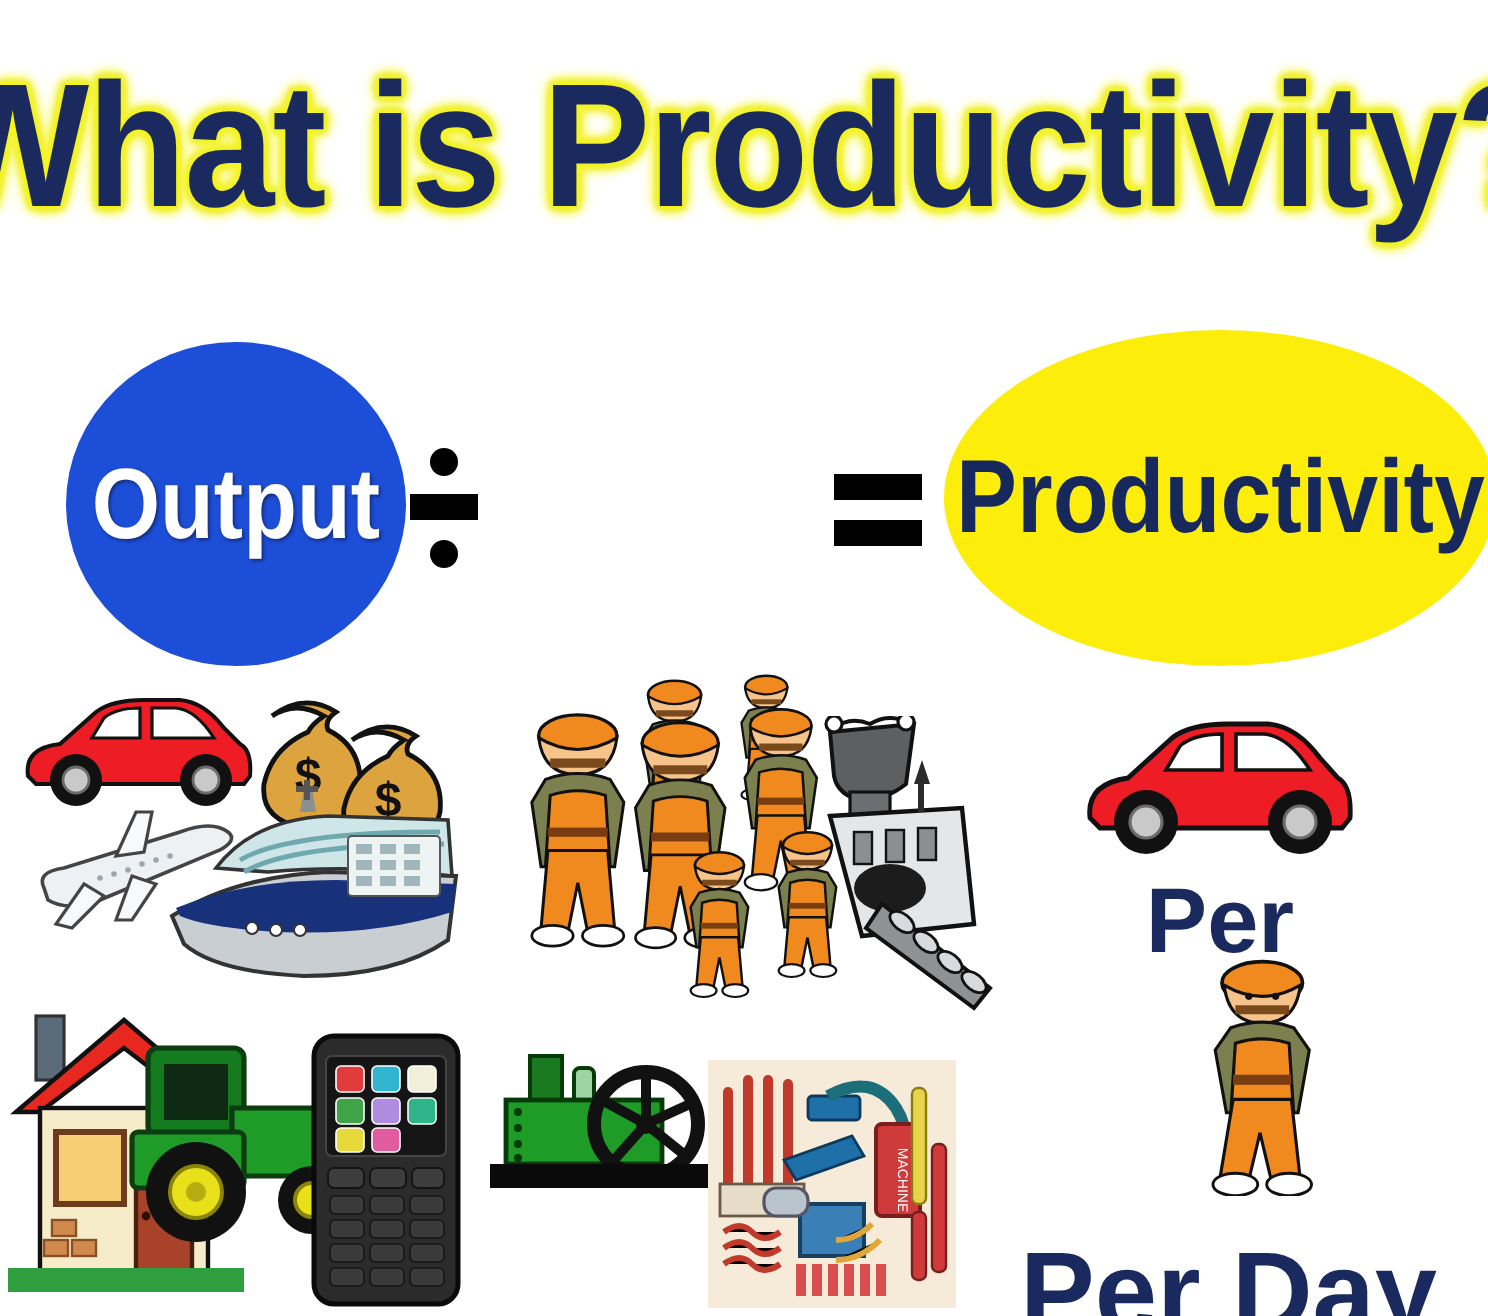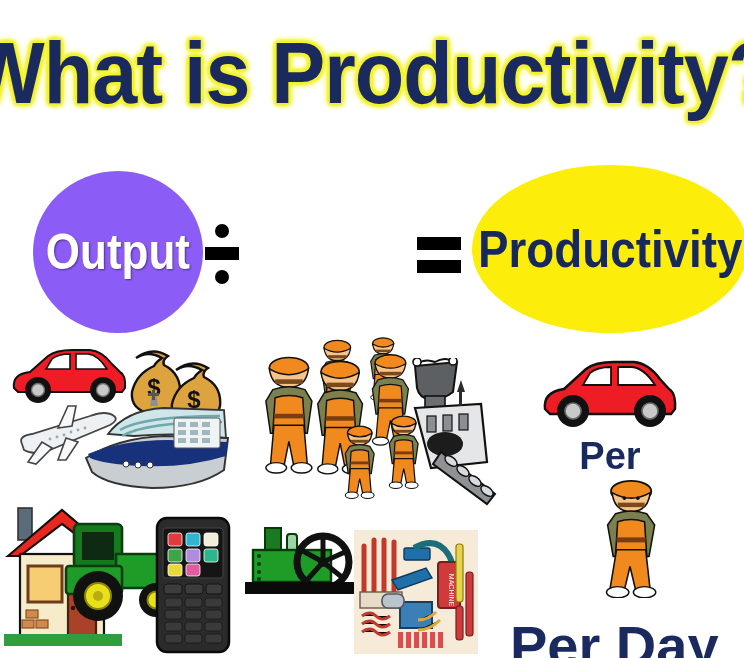--- a/index.html
+++ b/index.html
@@ -63,21 +63,21 @@
   }
   .bubble-label {
     font-family: "Liberation Sans Narrow", "Liberation Sans", sans-serif;
     font-weight: bold;
     line-height: 1;
     transform: scaleX(0.88);
     white-space: nowrap;
   }
   #bubble-output {
     left: 33px; top: 6px; width: 170px; height: 162px;
-    background: #8b5cf6;
+    background: #1d4ed8;
   }
   #bubble-output .bubble-label {
     color: #ffffff;
     font-size: 50px;
     text-shadow: 1px 1px 2px rgba(0,0,0,.45);
   }
   #bubble-input {
     left: 249px; top: 3px; width: 152px; height: 165px;
     background: #ed1c16;
   }
@@ -143,21 +143,21 @@
     position: absolute;
     font-family: "Liberation Sans", sans-serif;
     font-weight: bold;
     color: #1b2a5e;
     line-height: 1;
     white-space: nowrap;
     text-align: center;
   }
   #label-per {
     left: 520px; top: 437px; width: 180px;
-    font-size: 38px;
+    font-size: 46px;
   }
   #label-per-day {
     left: 510px; top: 618px; width: 200px;
     font-size: 56px;
   }
 </style>
 </head>
 <body>
 
 <div id="page">

